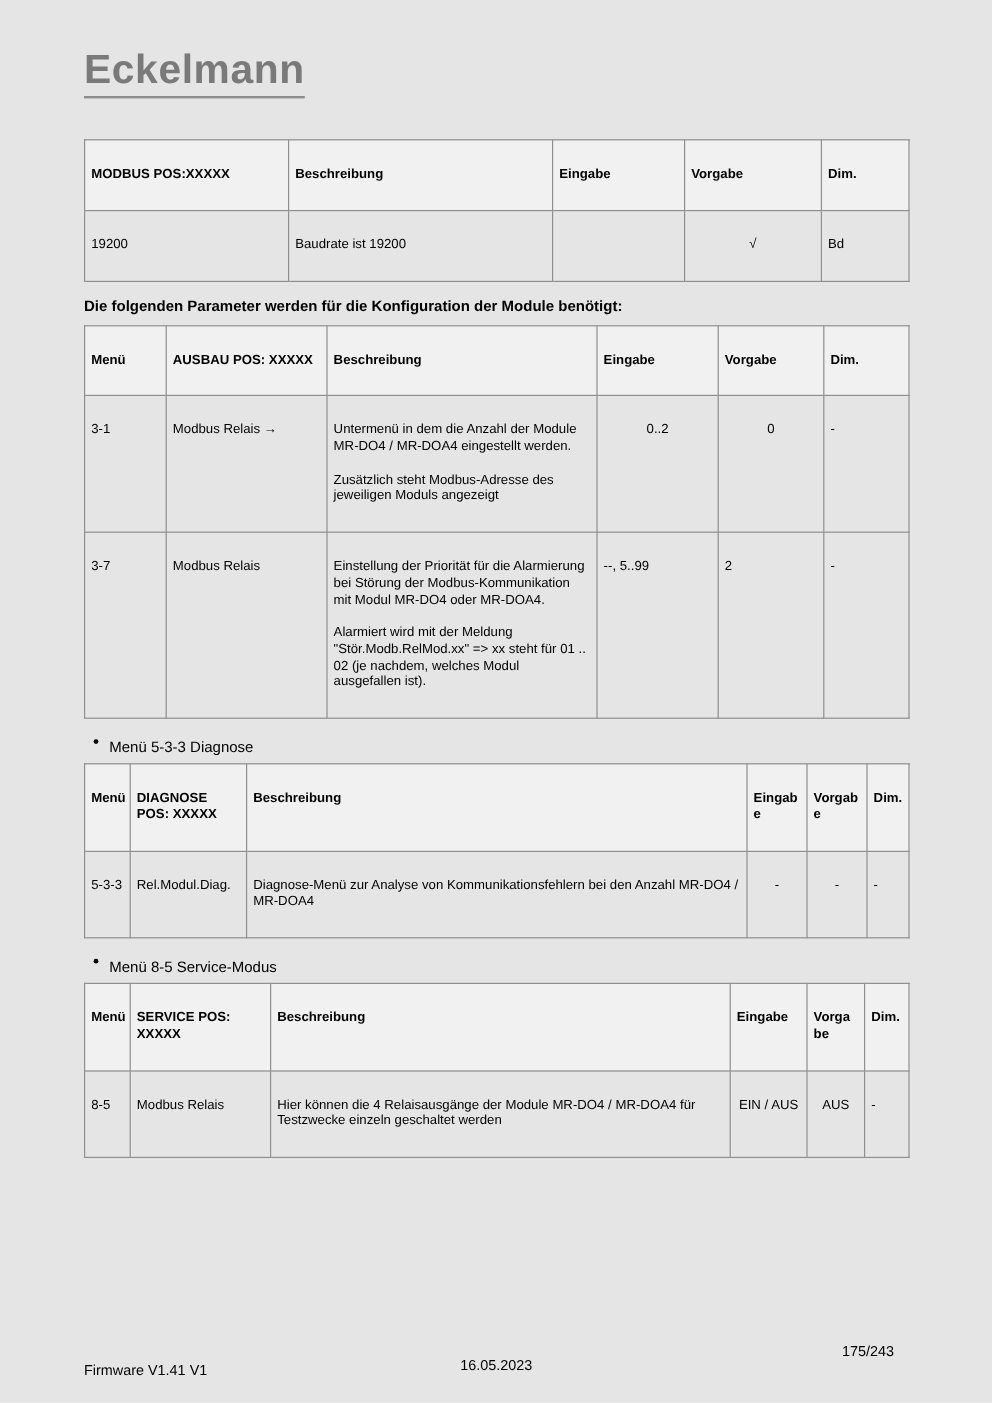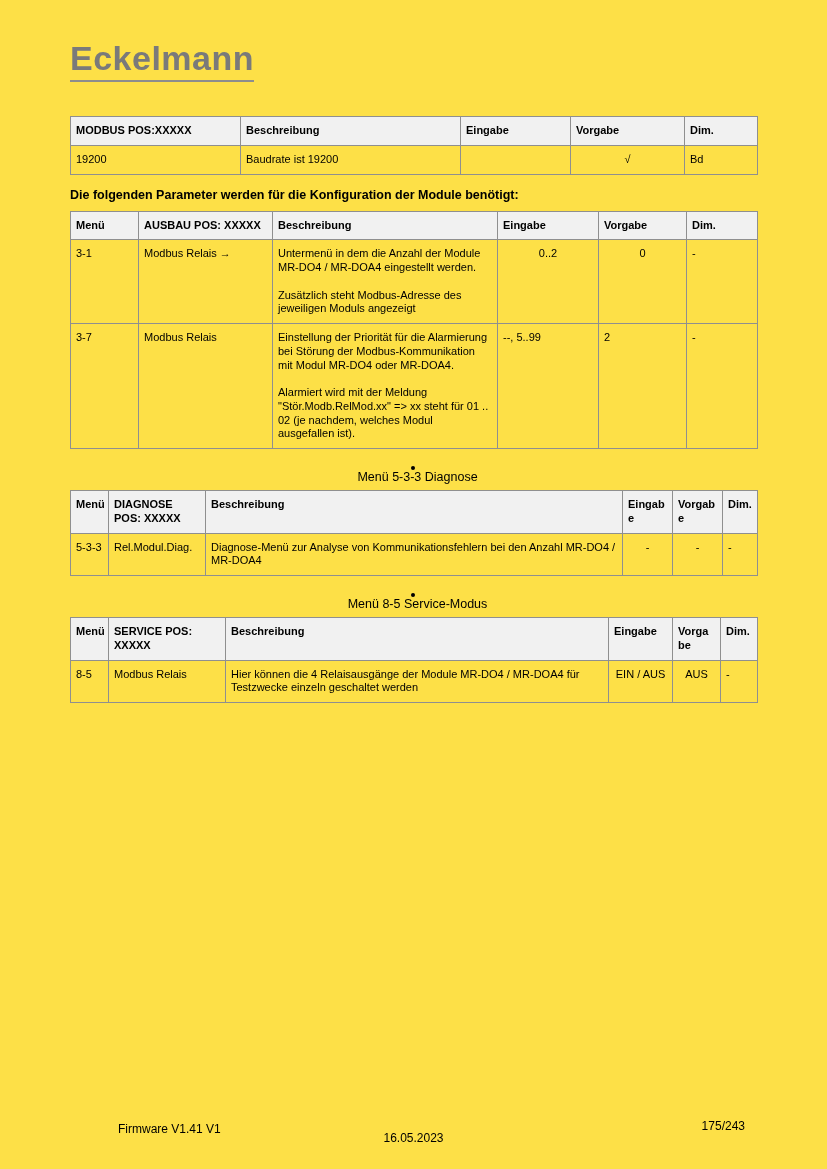--- a/index.html
+++ b/index.html
@@ -1,32 +1,32 @@
 <!DOCTYPE html>
 <html><head>
 <meta charset="utf-8">
 <style>
   html,body{margin:0;padding:0;}
   body{width:827px;height:1169px;background:#ffffff;font-family:"Liberation Sans",sans-serif;color:#000;}
-  .page{position:relative;width:827px;height:1169px;padding:41px 70px 0;box-sizing:border-box;overflow:hidden;background:#fde047;}
+  .page{position:relative;width:827px;height:1169px;padding:41px 70px 0;box-sizing:border-box;overflow:hidden;background:#e5e5e5;}
   .logo-wrap{display:inline-block;border-bottom:2px solid #8d8d8d;padding-bottom:5px;}
   .logo-text{font-size:34px;font-weight:bold;color:#7a7a7a;letter-spacing:.5px;line-height:1;}
   .tbl{border-collapse:collapse;table-layout:fixed;width:687px;font-size:11px;line-height:1.25;}
-  .tbl th,.tbl td{border:1px solid #8f8f8f;padding:7px 5px;text-align:left;vertical-align:top;}
+  .tbl th,.tbl td{border:1px solid #8f8f8f;padding:22px 5px;text-align:left;vertical-align:top;}
   .tbl th{background:#f1f1f1;font-weight:bold;}
   .tbl td.ac,.tbl th.ac{text-align:center;}
   .pre{white-space:pre-line;}
   .bw{overflow-wrap:break-word;word-wrap:break-word;}
   .tbl-modbus{margin-top:34px;}
   .intro{margin:13px 0 0;font-size:12.5px;font-weight:bold;}
   .tbl-ausbau{margin-top:9px;}
-  .bullet-line{margin:17px 0 6px 8px;font-size:12.5px;display:flex;align-items:center;flex-direction:column;}
+  .bullet-line{margin:17px 0 6px 8px;font-size:12.5px;display:flex;align-items:flex-start;}
   .dot{width:4px;height:4px;border-radius:50%;background:#000;display:inline-block;margin-right:9px;flex:0 0 auto;}
   .footer{position:absolute;top:1119px;left:70px;width:687px;height:16px;font-size:12px;}
-  .f-left{position:absolute;left:0;top:3px;margin-left:48px;}
+  .f-left{position:absolute;left:0;top:16px;}
   .f-center{position:absolute;left:50%;top:12px;transform:translateX(-50%);}
   .f-right{position:absolute;right:12px;top:0;}
 </style>
 </head>
 <body>
 
 <div class="page">
 
   <div class="logo-wrap">
     <span class="logo-text">Eckelmann</span>

